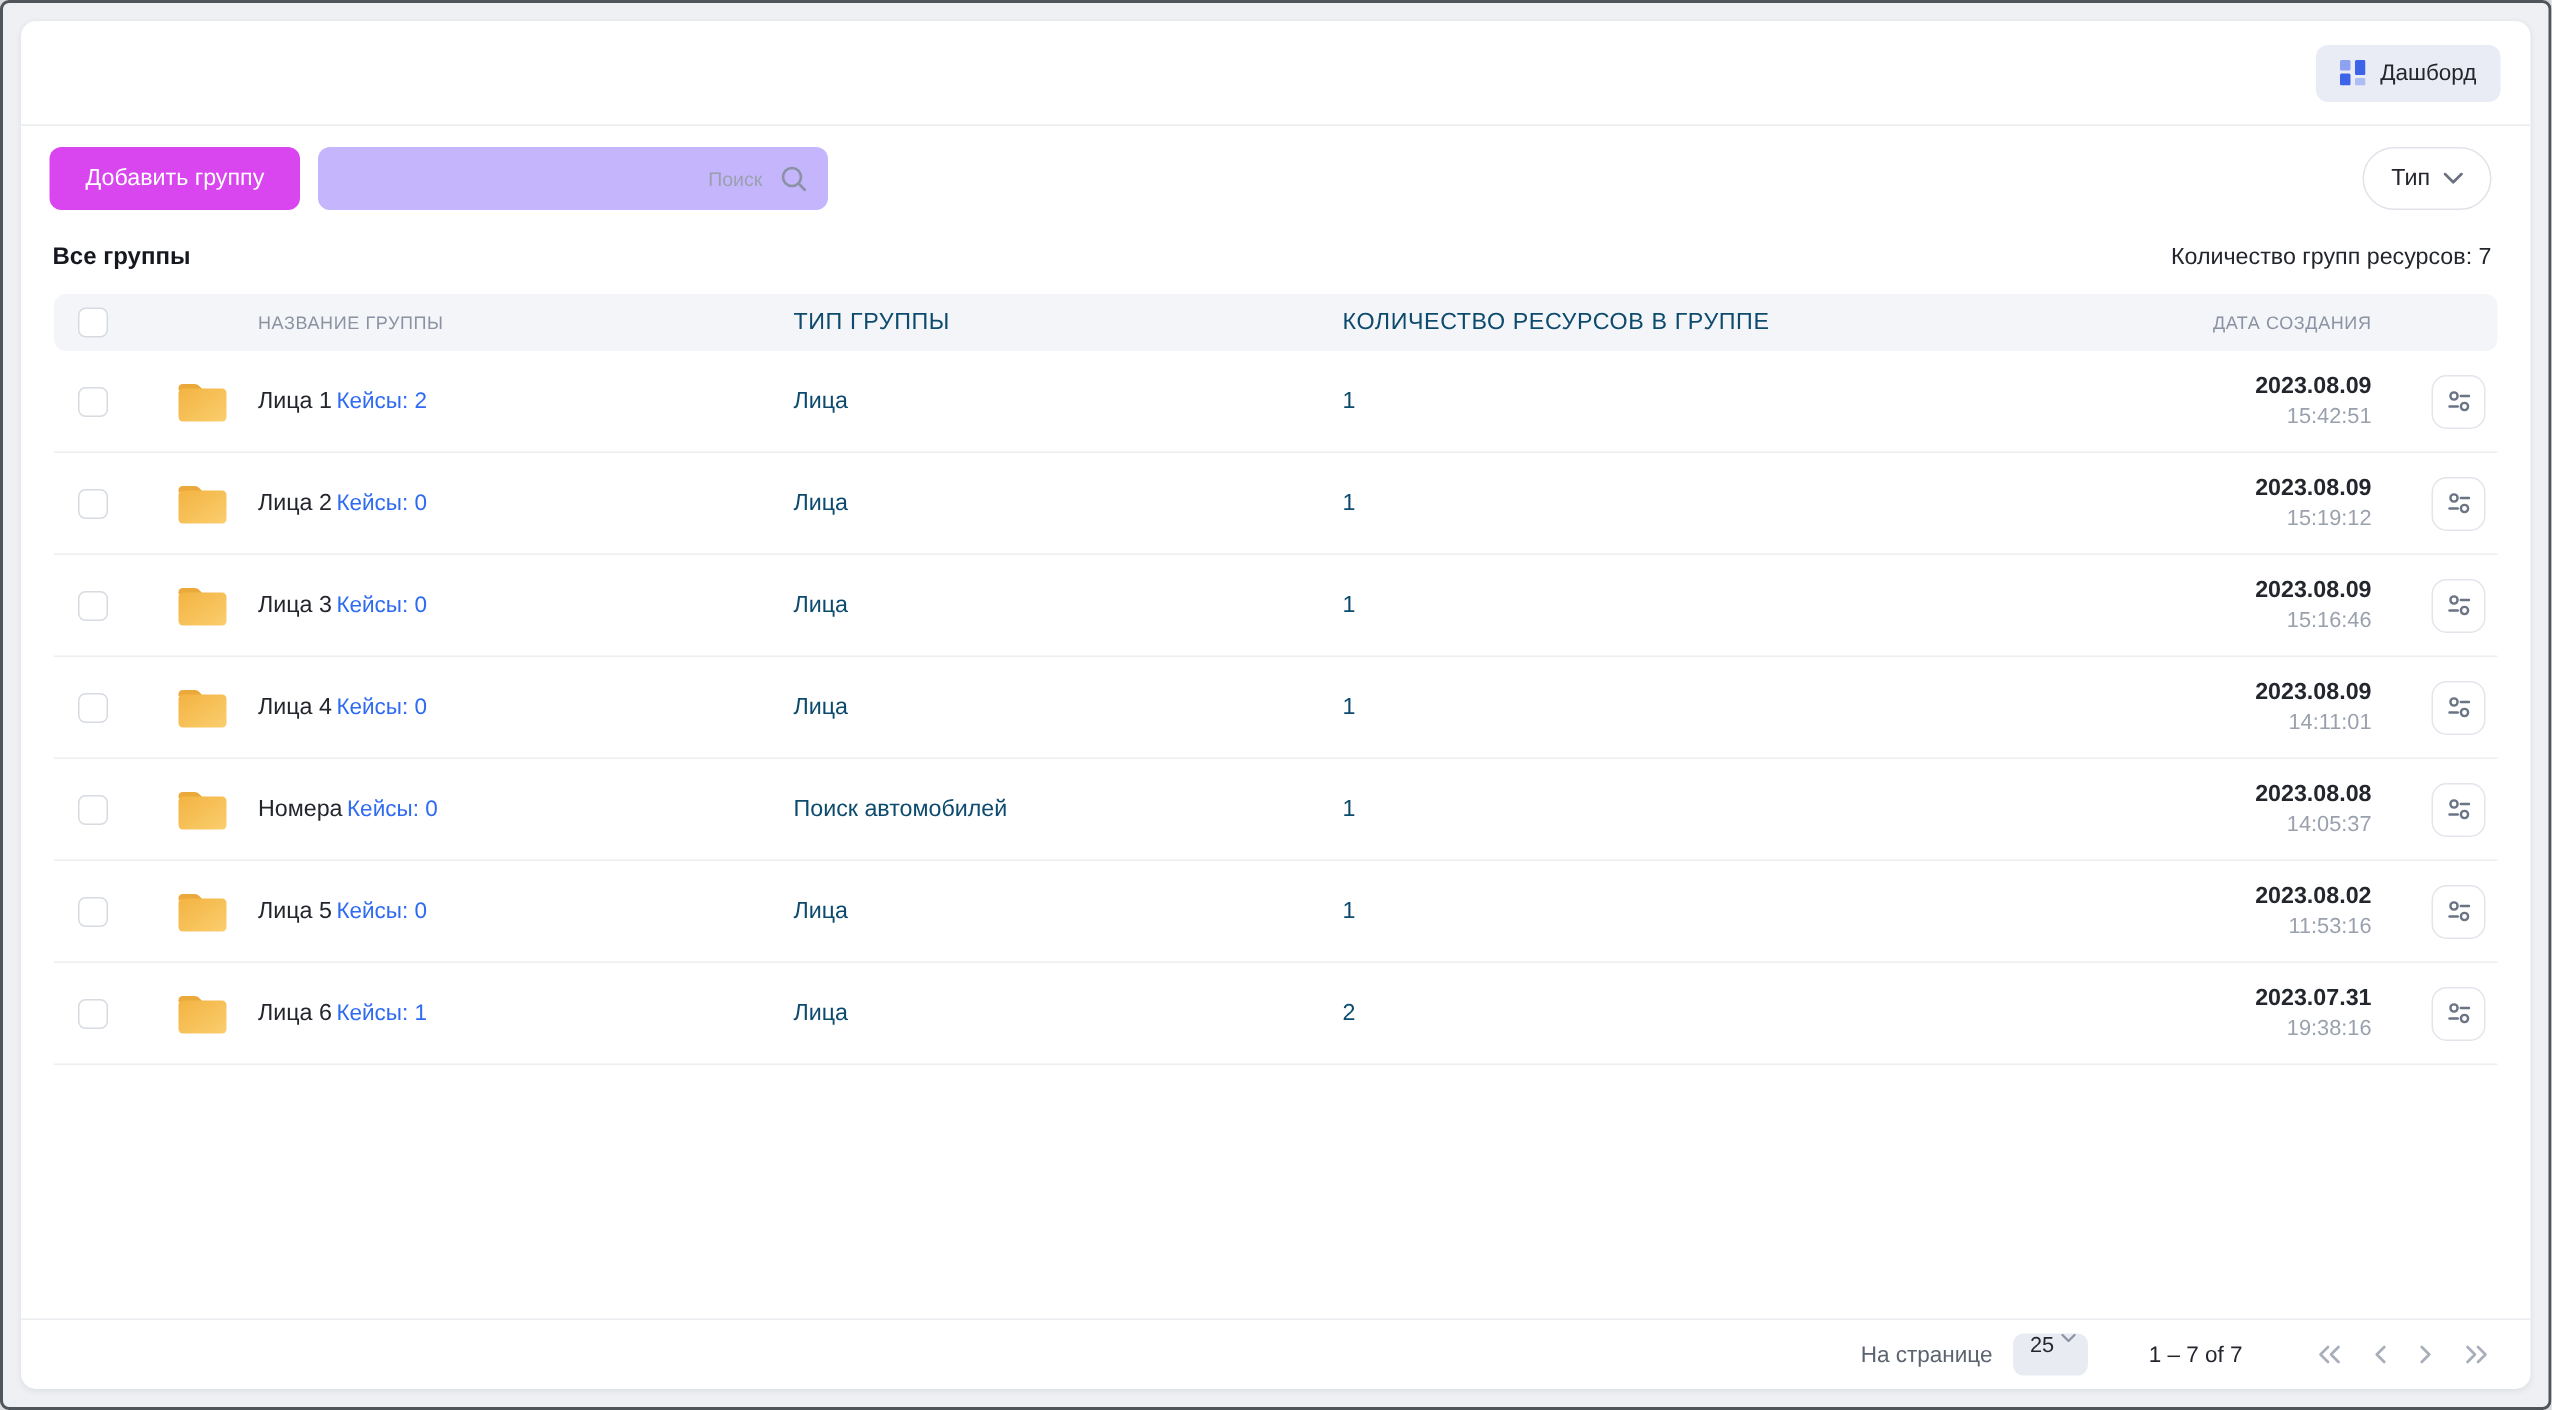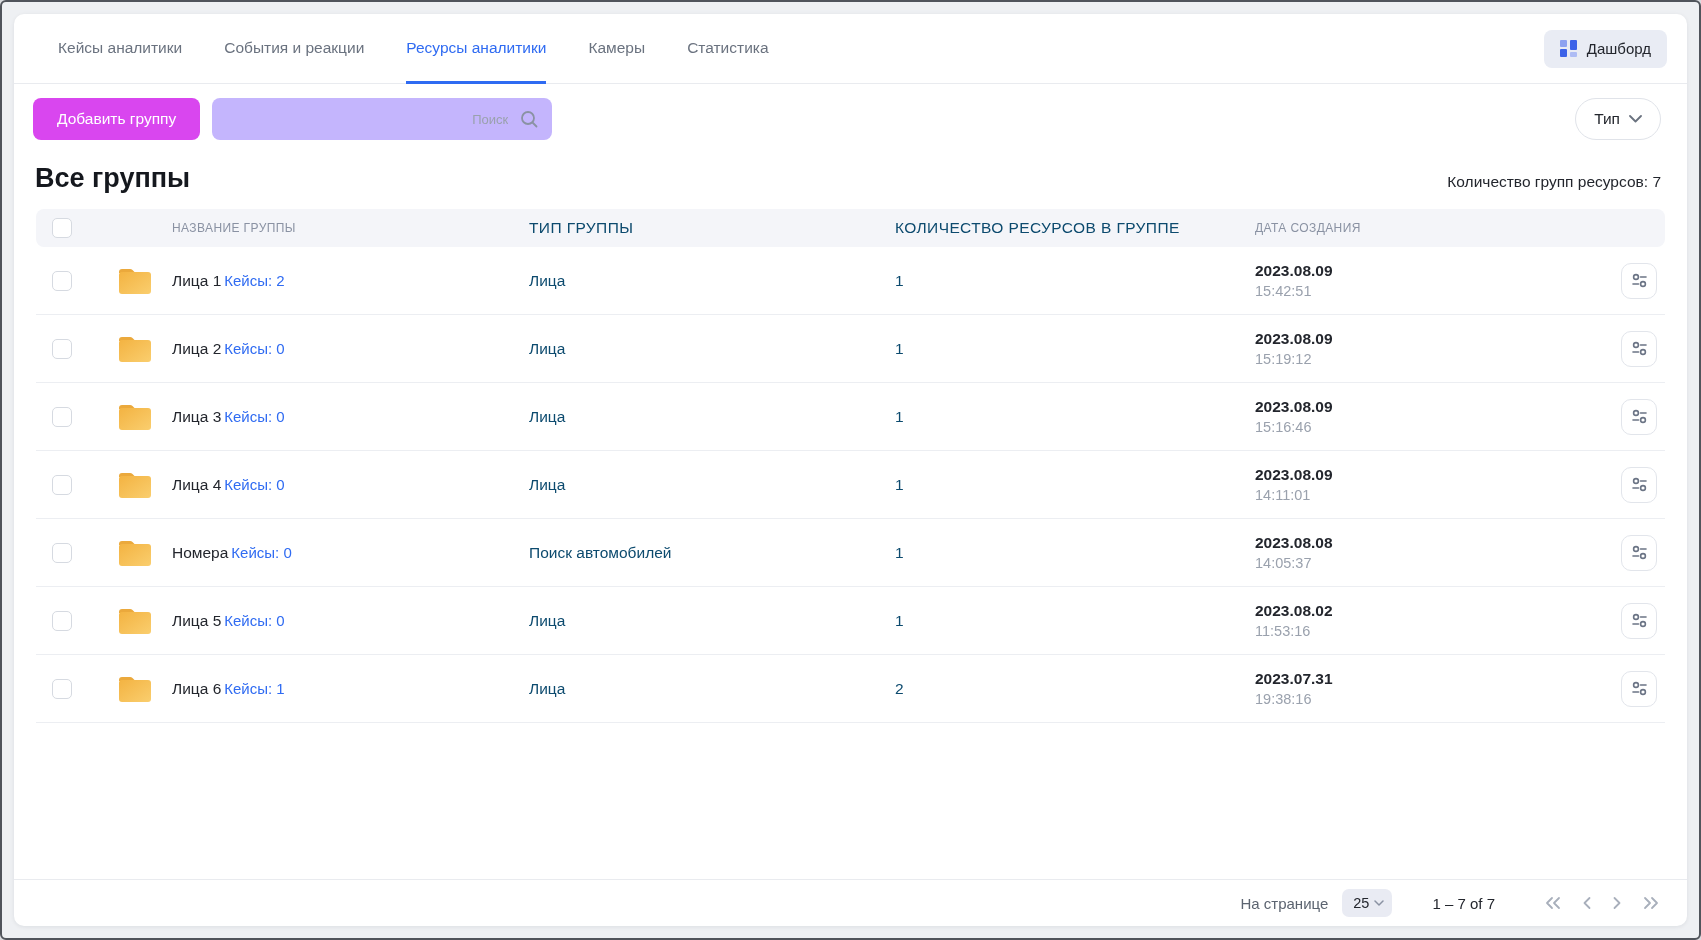--- a/index.html
+++ b/index.html
@@ -65,21 +65,21 @@
   .type-btn {
     margin-left:auto;
     height:42px; padding:0 18px;
     border:1px solid #e0e3e9; border-radius:21px; background:#fff;
     display:flex; align-items:center; gap:9px;
     font-family:inherit; font-size:15.5px; color:#23262d; cursor:pointer;
   }
 
   
   .section-row { flex:none; display:flex; align-items:baseline; justify-content:space-between; padding:23px 26px 15px 21px; }
-  .page-title { font-size:27px; font-weight:700; color:#15181e; margin:0; }
+  .page-title { font-size:16px; font-weight:700; color:#15181e; margin:0; }
   .groups-count { font-size:15.5px; color:#23262d; }
 
   
   .table { flex:1; padding:0 22px; overflow:hidden; }
   .thead, .trow {
     display:grid;
     grid-template-columns:70px 423px 366px 360px 1fr 84px;
     align-items:center;
   }
   .thead { background:#f4f5f9; border-radius:8px; height:38px; }
@@ -91,40 +91,40 @@
     width:20px; height:20px; background:#fff;
     border:1.5px solid #d6dae1; border-radius:5px;
     display:inline-block; cursor:pointer;
   }
   .trow .c2 { display:flex; align-items:center; gap:20px; padding-left:10px; }
   .folder { display:flex; flex:none; }
   .name-stack { display:flex; flex-direction:row; gap:3px; }
   .gname { font-size:15.5px; color:#23262d; }
   .cases { font-size:15px; color:#2f6bf2; text-decoration:none; cursor:pointer; }
   .c3, .c4 { font-size:15.5px; color:#0c4a6e; }
-  .c5 { display:flex; flex-direction:column; gap:3px; }
+  .c5 { display:flex; flex-direction:column; gap:3px;text-align:right; }
   .date { font-size:15.5px; color:#23262d;font-weight:bold; }
   .time { font-size:14.5px; color:#9aa1ad; }
   .c6 { display:flex; justify-content:flex-end; padding-right:8px; }
   .row-settings {
     width:36px; height:36px;
     border:1px solid #e2e5eb; border-radius:10px; background:#fff;
     display:flex; align-items:center; justify-content:center; cursor:pointer;
   }
 
   
   .pagination {
     flex:none; height:47px;
     border-top:1px solid #e9ebef;
     display:flex; align-items:center; justify-content:flex-end;
     padding:0 26px;
     font-size:15px; color:#5c6470;
   }
   .per-page {
-    display:flex; align-items:center; gap:5px;
+    display:flex; align-items:flex-start; gap:5px;
     background:#e9ebf3; border:none; border-radius:7px;
     height:28px; padding:0 8px 0 11px; margin-left:14px;
     font-family:inherit; font-size:14.5px; color:#23262d; cursor:pointer;
   }
   .range { color:#23262d; margin-left:40px; }
   .arrows { display:flex; gap:18px; margin-left:48px; }
   .arrow-btn { background:none; border:none; padding:0; cursor:pointer; color:#a8afbb; display:flex; }
 
   .hidden-defs { position:absolute; width:0; height:0; }
 </style>
@@ -137,31 +137,20 @@
       <stop offset="0" stop-color="#F3B342"></stop>
       <stop offset="1" stop-color="#FACE6E"></stop>
     </linearGradient>
   </defs>
 </svg>
 
 <div class="window">
   <div class="card">
 
     <div class="tabbar">
-      <nav class="tabs" id="tabs">
-  <button class="tab">Кейсы аналитики</button>
-
-  <button class="tab">События и реакции</button>
-
-  <button class="tab active">Ресурсы аналитики</button>
-
-  <button class="tab">Камеры</button>
-
-  <button class="tab">Статистика</button>
-</nav>
       <button class="dashboard-btn">
         <span style="display:flex;">
           <svg width="17" height="17" viewBox="0 0 17 17">
             <rect x="0" y="0" width="7" height="7" rx="1" fill="#8DA2F0"></rect>
             <rect x="10" y="0" width="7" height="10" rx="1" fill="#3D63E8"></rect>
             <rect x="0" y="9" width="7" height="8" rx="1" fill="#3D63E8"></rect>
             <rect x="10" y="12" width="7" height="5" rx="1" fill="#AEBCF4"></rect>
           </svg>
         </span>
         <span>Дашборд</span>

